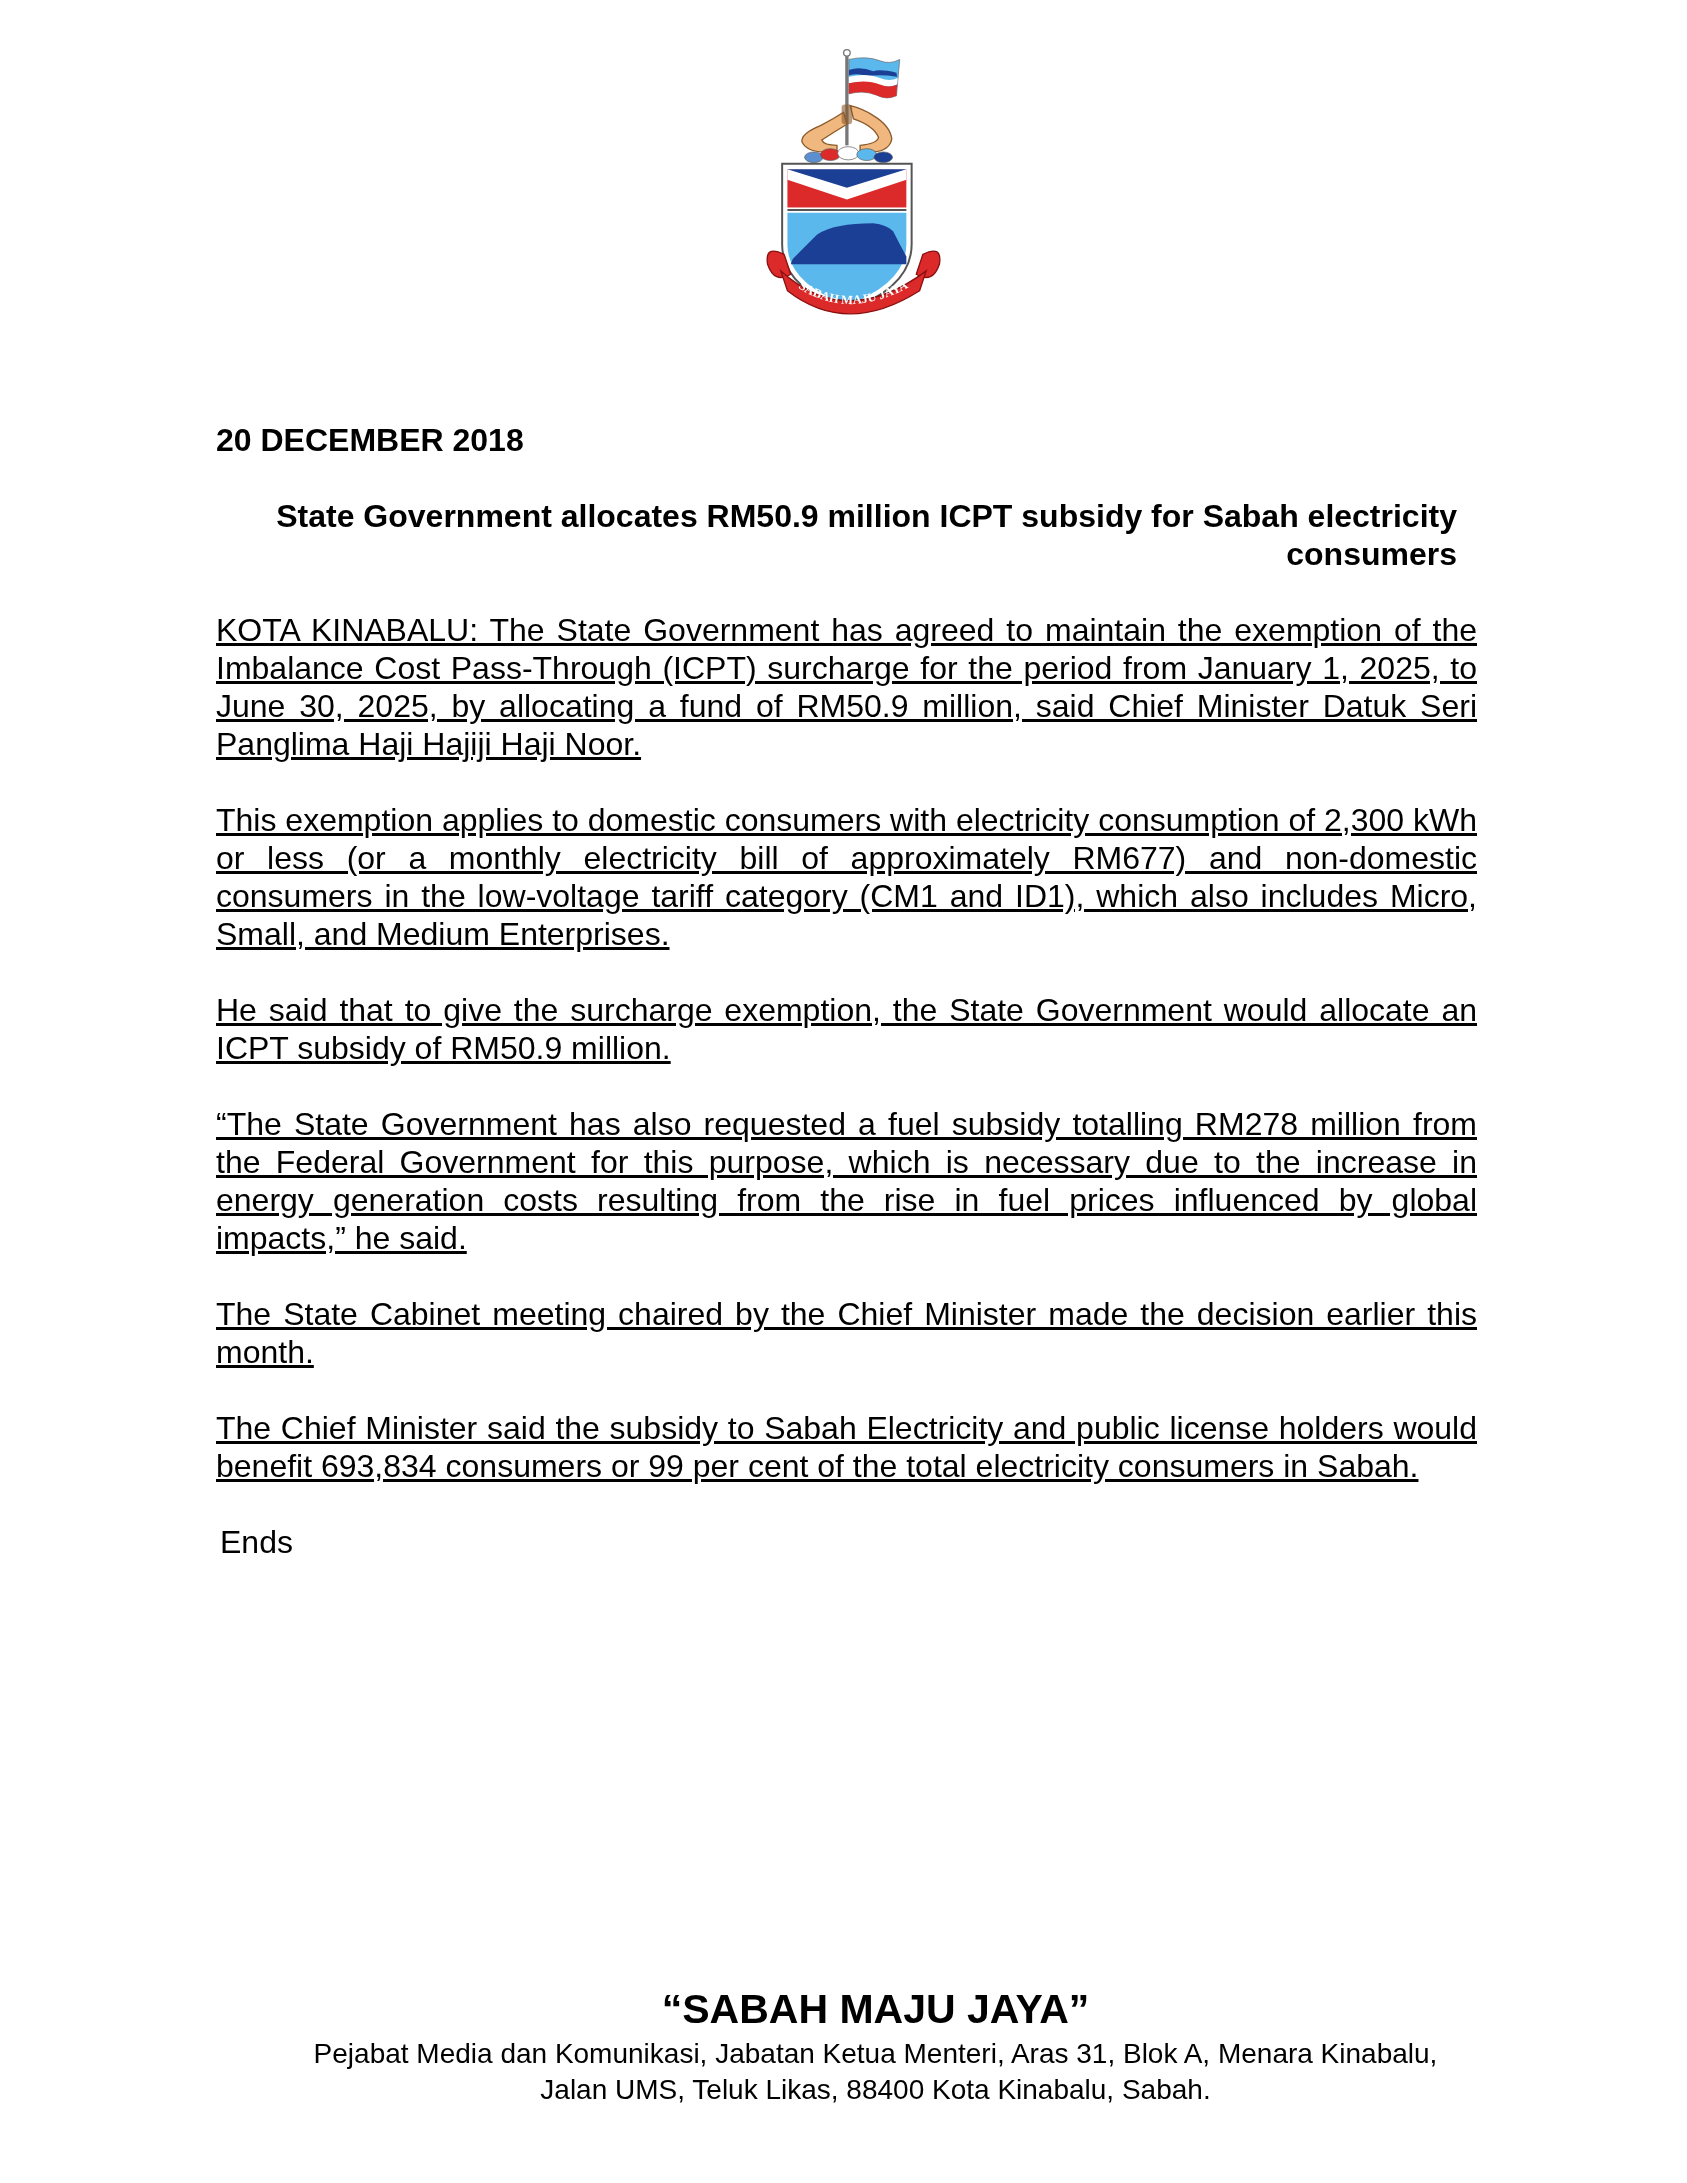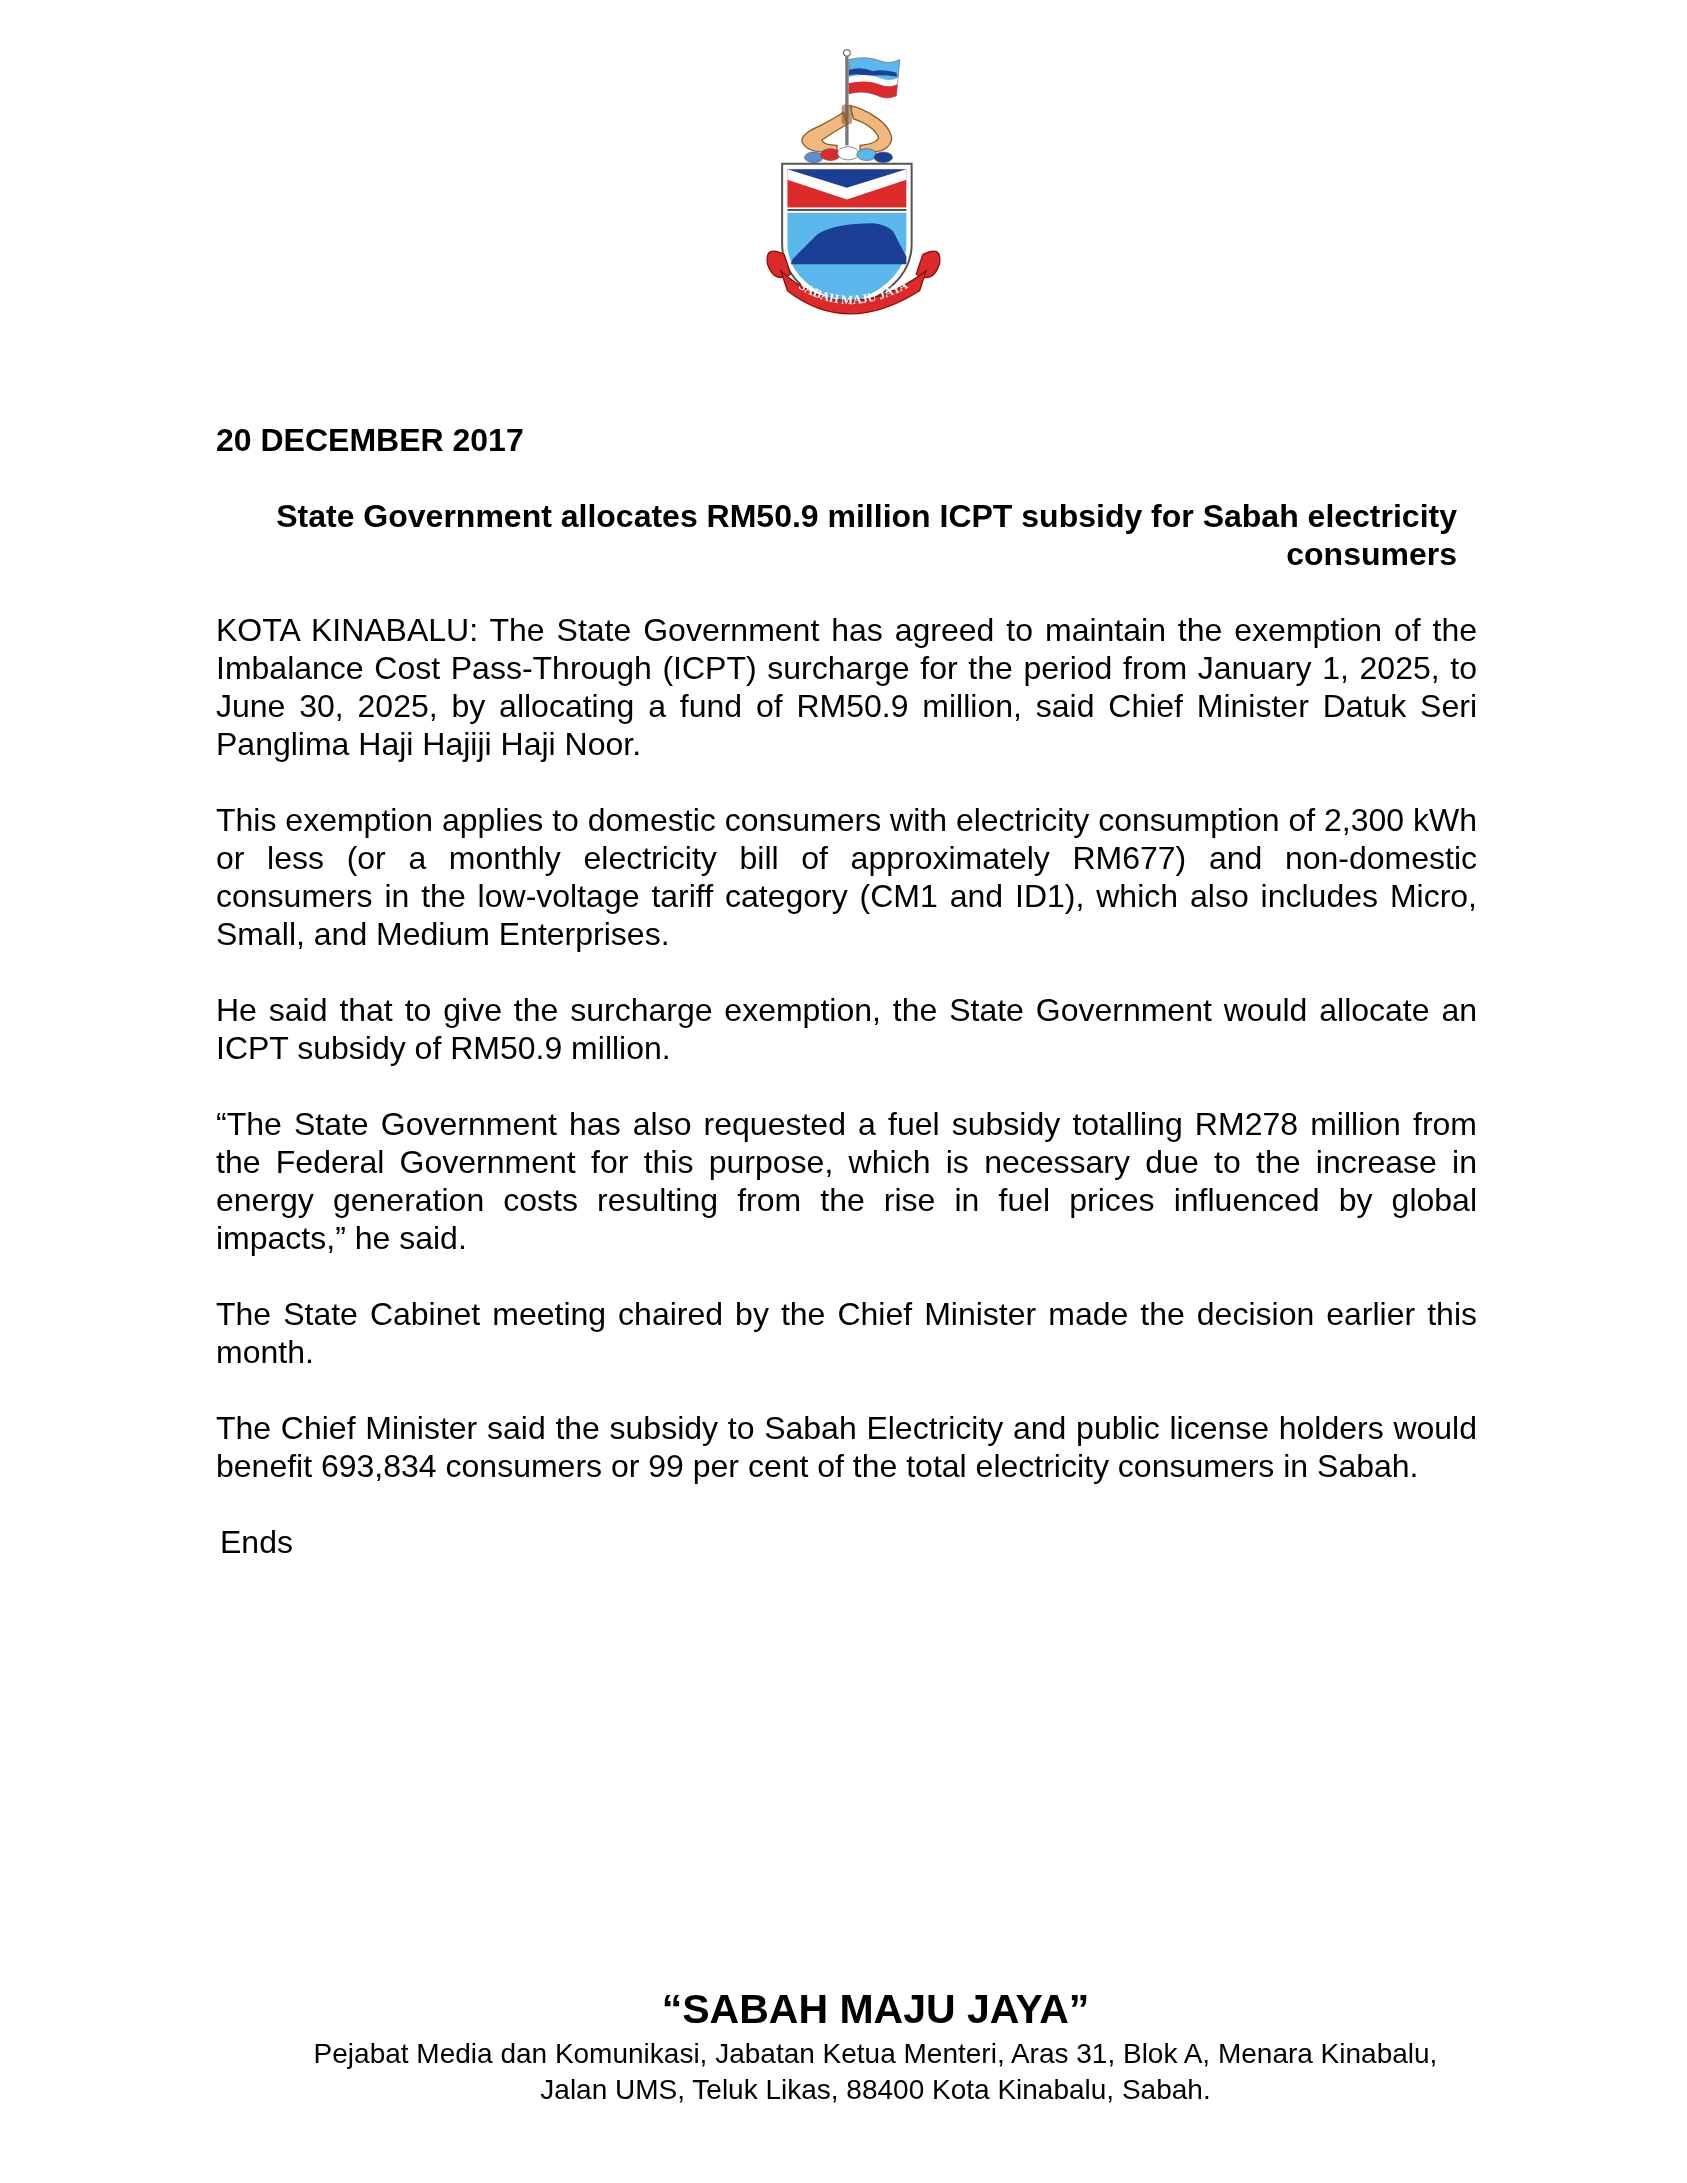--- a/index.html
+++ b/index.html
@@ -40,20 +40,21 @@
       line-height: 38px;
       text-align: right;
       margin: 38px 0 38px 0;
       padding: 0 20px;
     }
     .para {
       font-size: 32px;
       line-height: 38px;
       text-align: justify;
       margin: 0 0 38px 0;
+      text-decoration: underline;
     }
     .ends {
       font-size: 32px;
       line-height: 38px;
       margin: 4px;
     }
     .footer {
       position: absolute;
       left: 0;
       width: 1687px;
@@ -123,21 +124,21 @@
       <path d="M30 340 Q130 430 250 340 L240 370 Q130 440 40 370 Z" fill="#dc2a2a" stroke="#8a1010" stroke-width="2"></path>
       <path id="ribbonTextPath" d="M48 360 Q130 420 232 360" fill="none"></path>
       <text font-family="'Liberation Serif', serif" font-size="19" fill="#ffffff" font-weight="bold">
         <textPath href="#ribbonTextPath" startOffset="50%" text-anchor="middle">SABAH MAJU JAYA</textPath>
       </text>
     </g>
   </svg>
 </div>
 
 <div class="content">
-  <p class="press-label">20 DECEMBER 2017</p>
+  <p class="press-label">20 DECEMBER 2018</p>
 
   <h1 class="headline">State Government allocates RM50.9 million ICPT subsidy for Sabah electricity consumers</h1>
 
   <p class="para">KOTA KINABALU: The State Government has agreed to maintain the exemption of the Imbalance Cost Pass-Through (ICPT) surcharge for the period from January 1, 2025, to June 30, 2025, by allocating a fund of RM50.9 million, said Chief Minister Datuk Seri Panglima Haji Hajiji Haji Noor.</p>
   <p class="para">This exemption applies to domestic consumers with electricity consumption of 2,300 kWh or less (or a monthly electricity bill of approximately RM677) and non-domestic consumers in the low-voltage tariff category (CM1 and ID1), which also includes Micro, Small, and Medium Enterprises.</p>
   <p class="para">He said that to give the surcharge exemption, the State Government would allocate an ICPT subsidy of RM50.9 million.</p>
   <p class="para">“The State Government has also requested a fuel subsidy totalling RM278 million from the Federal Government for this purpose, which is necessary due to the increase in energy generation costs resulting from the rise in fuel prices influenced by global impacts,” he said.</p>
   <p class="para">The State Cabinet  meeting chaired by the Chief Minister made the decision earlier this month.</p>
   <p class="para">The Chief Minister said the subsidy to Sabah Electricity and public license holders would benefit 693,834 consumers or 99 per cent of the total electricity consumers in Sabah.</p>
 

